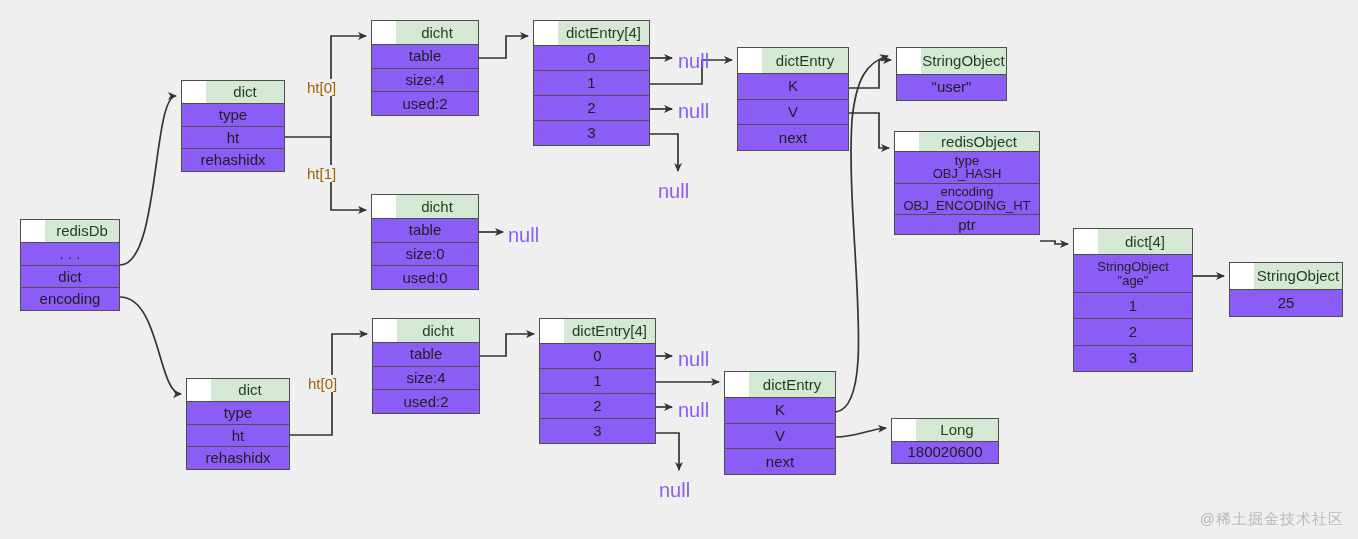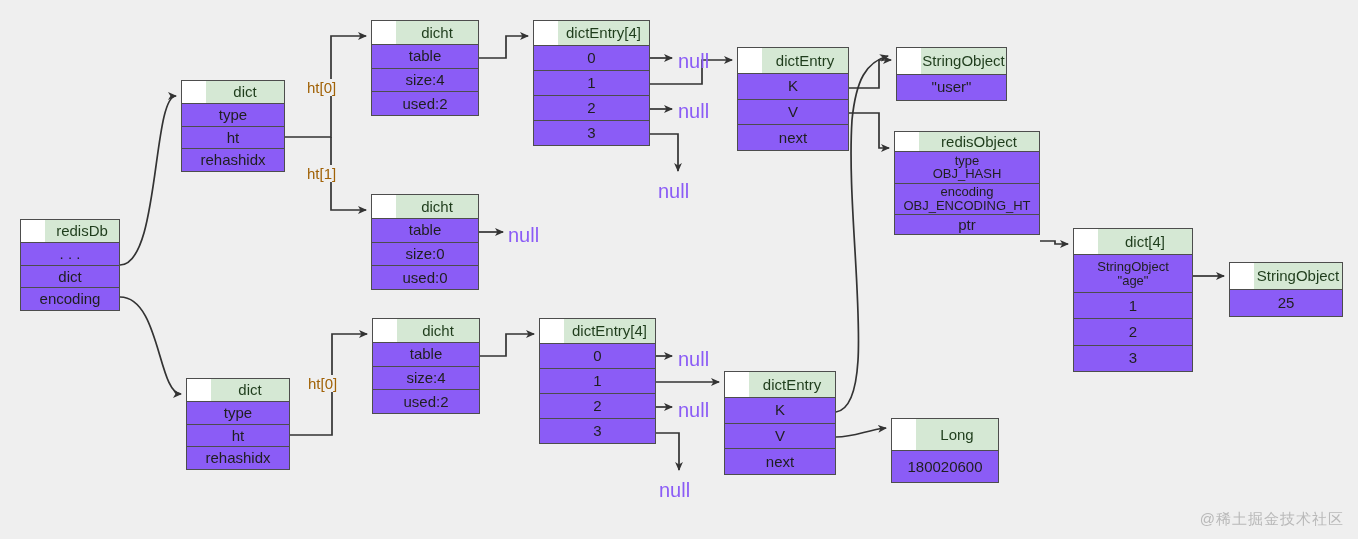--- a/index.html
+++ b/index.html
@@ -215,21 +215,21 @@
         <div class="row">1</div>
         <div class="row">2</div>
         <div class="row">3</div>
       </div>
       <div class="box" style="left: 724px; top: 371px; width: 112px; height: 104px;">
         <div class="row head">dictEntry</div>
         <div class="row">K</div>
         <div class="row">V</div>
         <div class="row">next</div>
       </div>
-      <div class="box" style="left: 891px; top: 418px; width: 108px; height: 65px;">
+      <div class="box" style="left: 891px; top: 418px; width: 108px; height: 46px;">
         <div class="row head">Long</div>
         <div class="row">180020600</div>
       </div>
     </div>
   <div id="labels-layer">
       <div class="label" style="left: 305px; top: 79px;">ht[0]</div>
       <div class="label" style="left: 305px; top: 165px;">ht[1]</div>
       <div class="label" style="left: 306px; top: 375px;">ht[0]</div>
     </div>
   <div id="nulls-layer">

